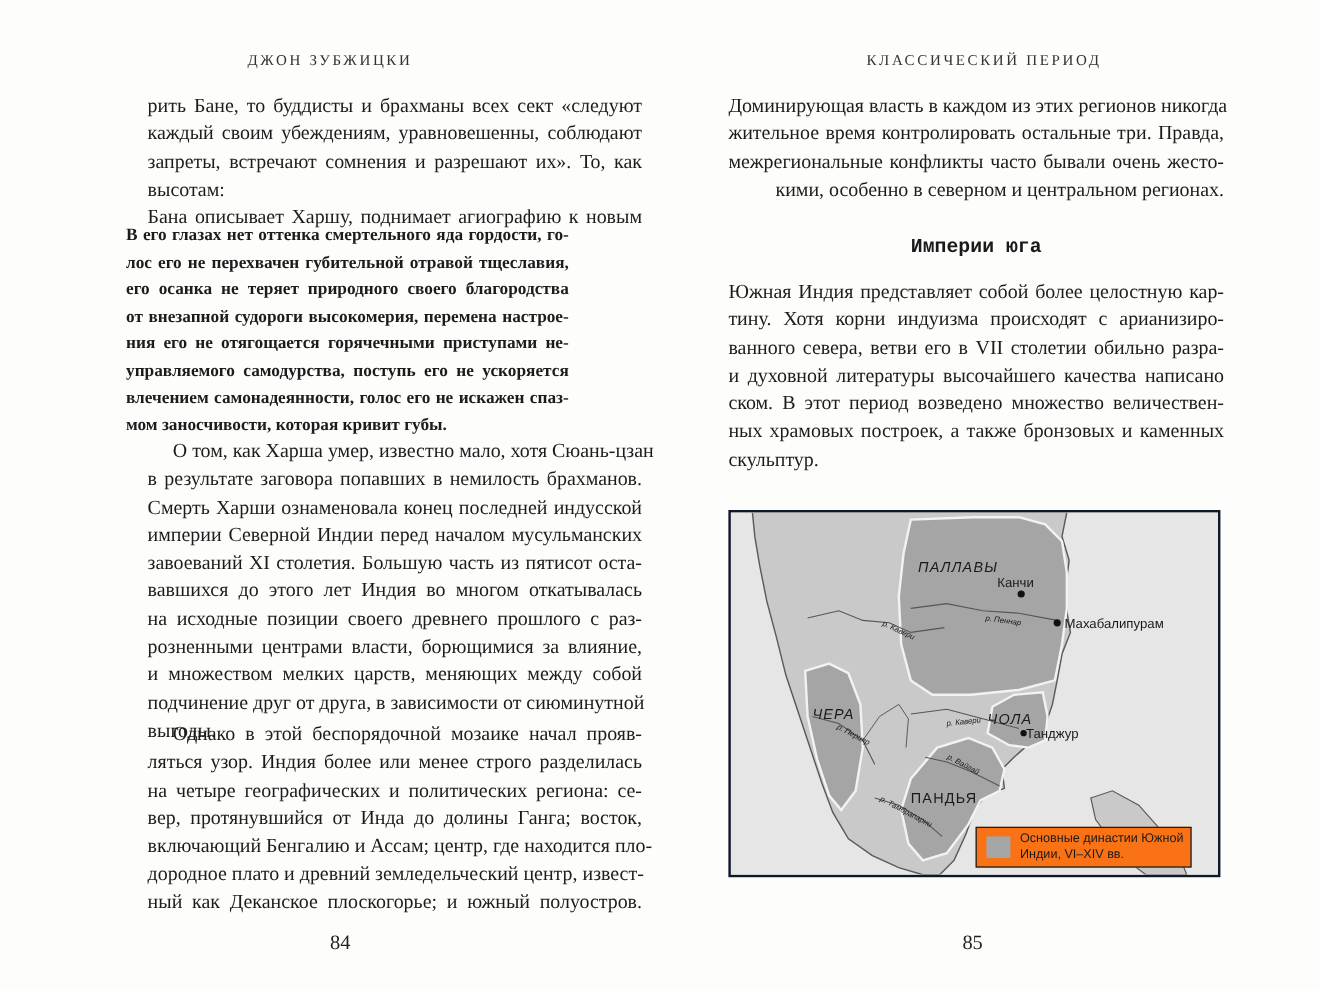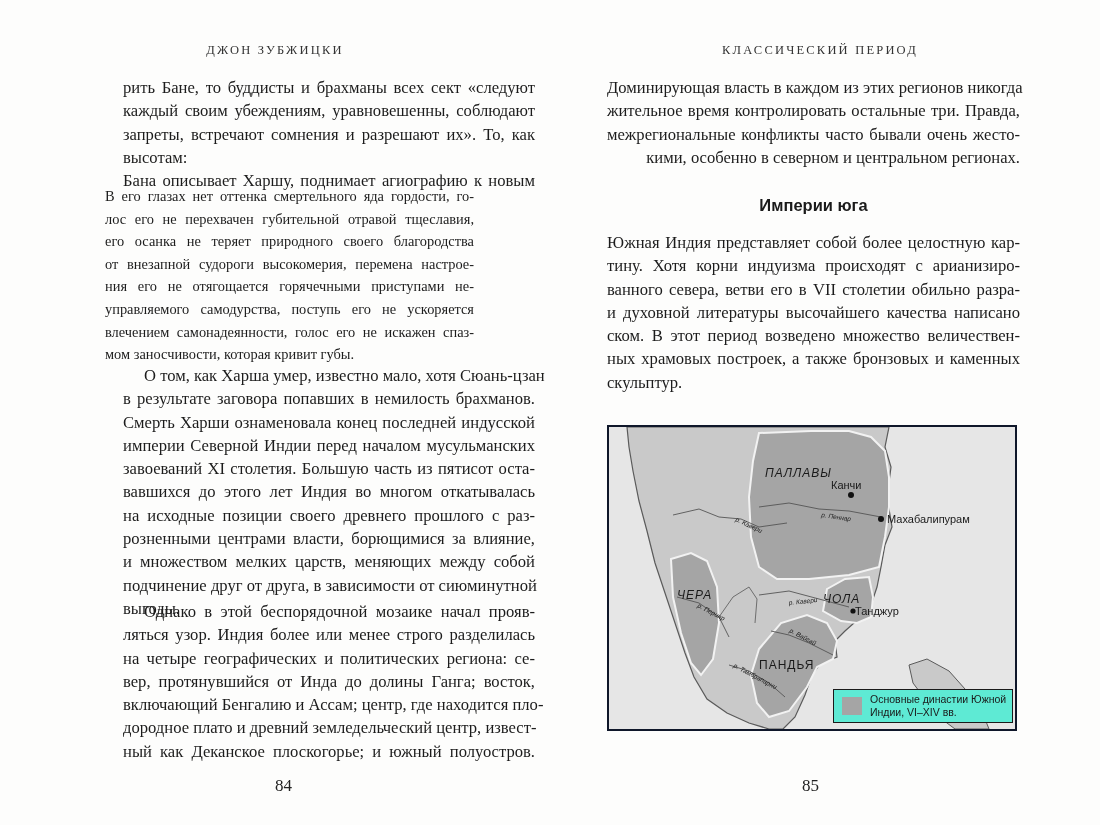--- a/index.html
+++ b/index.html
@@ -19,37 +19,37 @@
   }
   .page.left .running-head { left: 60px; width: 430px; }
   .page.right .running-head { left: 55px; width: 430px; }
   .text-block { position: absolute; font-size: 16.6px; line-height: 23.3px; text-align: justify; }
   .page.left .text-block { left: 79px; width: 412px; margin-left: 44px; }
   .page.right .text-block { left: 57px; width: 413px; }
   .line { display: block; white-space: nowrap; text-align: justify; text-align-last: justify; }
   .line.last { text-align-last: left; }
   .line.indent { text-indent: 21px; }
   .quote { position: absolute; left: 105px; width: 369px; top: 185px; font-size: 14.4px; line-height: 22.6px; }
-  .quote .line { text-align-last: justify; }
+  .quote .line { text-align-last: justify; font-weight: bold; }
   .section-heading {
     position: absolute; left: 57px; width: 413px; top: 196px; text-align: center;
-    font-family: Liberation Sans, sans-serif; font-weight: bold; font-size: 16.5px; color: #1a1a1a;
+    font-family: Liberation Mono, monospace; font-weight: bold; font-size: 16.5px; color: #1a1a1a;
   }
   .page-number { position: absolute; top: 752px; font-size: 17px; color: #222; margin-top: 24px; }
   .page.left .page-number { left: 275px; }
   .page.right .page-number { left: 252px; }
   .map {
     position: absolute; left: 57px; top: 425px; width: 410px; height: 306px;
     border: 2px solid #0f172a; box-sizing: border-box; background: #e6e6e6; overflow: hidden;
   }
   .map svg { position: absolute; left: 0; top: 0; }
   .map-label { font-family: "Liberation Sans", "DejaVu Sans", sans-serif; fill: #1a1a1a; }
   .legend {
-    position: absolute; left: 224px; top: 262px; width: 180px; height: 34px;
-    border: 1.5px solid #1a1a1a; background: #5eead4; box-sizing: border-box;
+    position: absolute; left: 204px; top: 262px; width: 180px; height: 34px;
+    border: 1.5px solid #1a1a1a; background: #f97316; box-sizing: border-box;
   }
   .legend-swatch { position: absolute; left: 8px; top: 7px; width: 20px; height: 18px; background: #a5a5a5; }
   .legend-text {
     position: absolute; left: 36px; top: 3px; width: 150px;
     font-family: "Liberation Sans", "DejaVu Sans", sans-serif; font-size: 10.5px; line-height: 13px; color: #1a1a1a;
   }
 </style>
 </head>
 <body>
 

